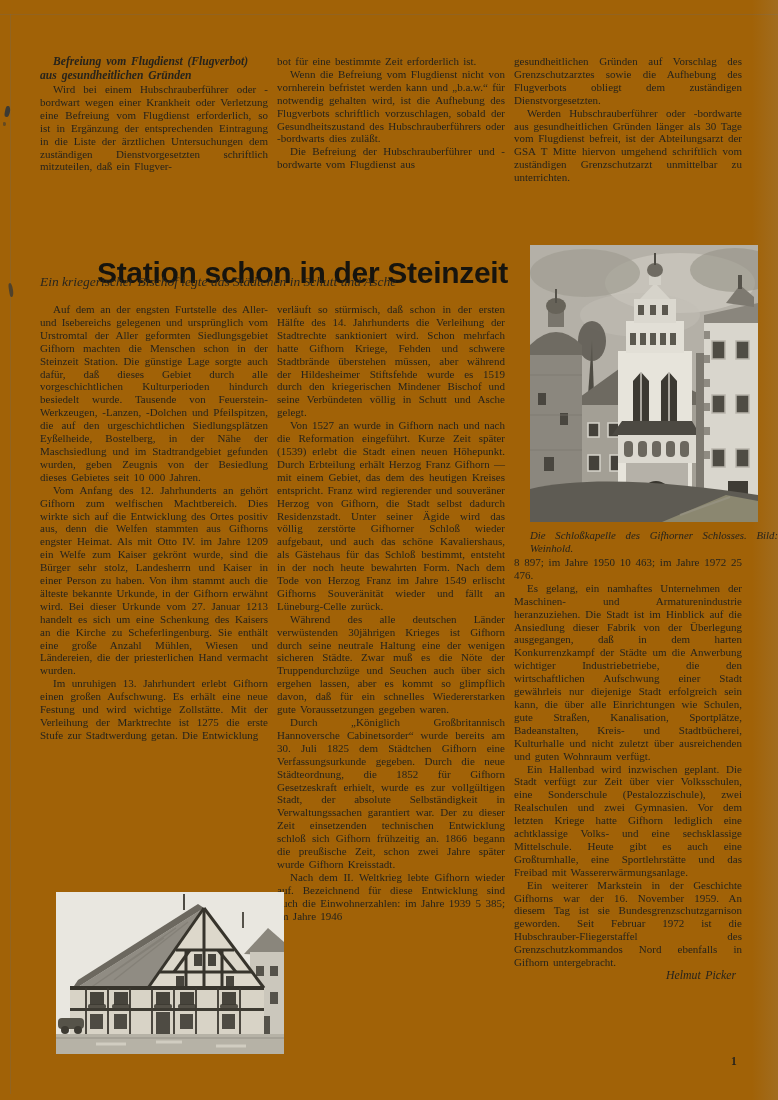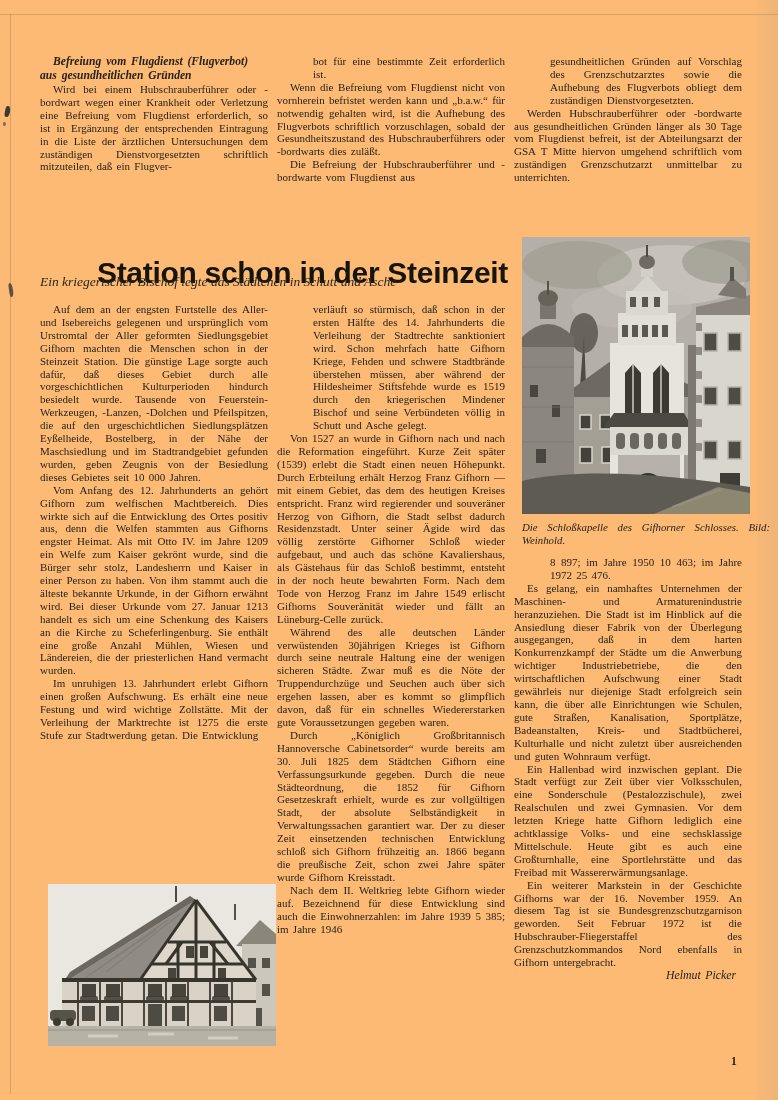--- a/index.html
+++ b/index.html
@@ -1,45 +1,45 @@
 <!DOCTYPE html>
 <html><head>
 <meta charset="utf-8">
 <style>
   html,body{margin:0;padding:0;background:#6e6c68;}
   .page{
     position:relative;width:778px;height:1100px;margin:0 auto;
-    background:#fdba74;overflow:hidden;
+    background:#a16207;overflow:hidden;
     font-family:"Liberation Serif",serif;color:#242119;
   }
   
   .scan-top{position:absolute;left:0;top:14px;width:778px;height:1px;background:rgba(110,105,95,.28);}
   .scan-left{position:absolute;left:10px;top:14px;width:1px;height:1080px;background:rgba(110,105,95,.30);}
   .speck{position:absolute;background:#3c3a33;border-radius:40% 60% 55% 45%;}
   .sp1{left:5px;top:106px;width:5px;height:11px;transform:rotate(12deg);}
   .sp2{left:9px;top:283px;width:4px;height:14px;transform:rotate(-8deg);opacity:.8;}
   .sp3{left:3px;top:122px;width:3px;height:4px;opacity:.6;}
   .edge-noise{position:absolute;right:0;top:0;width:26px;height:1100px;
     background:linear-gradient(to left, rgba(160,155,142,.18), rgba(160,155,142,0));}
 
   
   .col{position:absolute;width:228px;text-align:justify;
        font-size:11px;line-height:12.9px;word-spacing:1.5px;color:#26231c;}
   .col p{margin:0;text-indent:13px;}
-  .col p.noindent{text-indent:0;margin-left:36px;}
+  .col p.noindent{text-indent:0;}
   .flug-heading{font-style:italic;font-weight:bold;font-size:11.6px;line-height:14px;
        margin:0 0 13px 0;text-align:left;word-spacing:2px;}
 
   .headline{position:absolute;left:40px;top:237px;width:468px;text-align:right;
        font-family:"Liberation Sans",sans-serif;font-weight:bold;font-size:30px;
        letter-spacing:-.3px;color:#16140e;line-height:32px;}
   .subtitle{position:absolute;left:40px;top:274px;width:468px;text-align:left;
        font-style:italic;font-size:13.5px;color:#28251e;line-height:16px;}
 
-  figure{margin:8px;position:absolute;width:248px;}
+  figure{margin:16px;position:absolute;width:248px;}
   figcaption{font-style:italic;font-size:10.8px;line-height:13px;margin-top:7px;
        text-align:justify;word-spacing:1.5px;color:#26231c;}
   .photo-frame{display:block;}
 
   .byline{text-align:right;font-style:italic;font-size:11.8px;margin-top:1px;
        padding-right:6px;text-indent:0;}
   .pagenum{position:absolute;left:731px;top:1055px;font-weight:bold;font-size:11.5px;color:#26231c;}
 </style>
 </head>
 <body>

